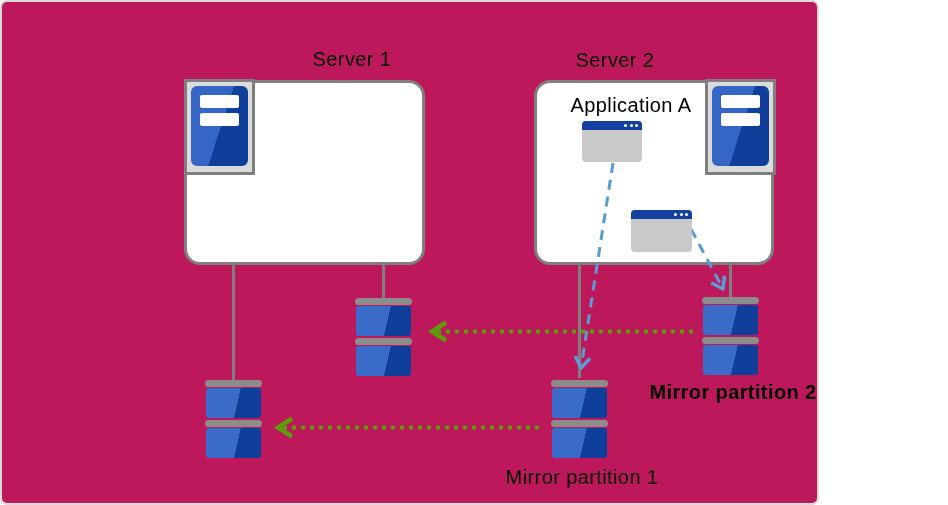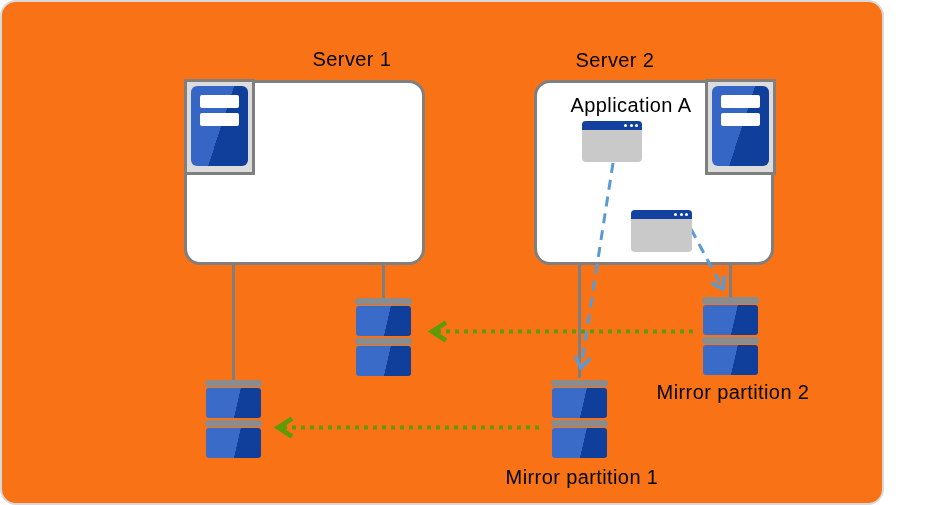--- a/index.html
+++ b/index.html
@@ -1,18 +1,18 @@
 <!DOCTYPE html>
 <html><head>
 <meta charset="utf-8">
 <style>
   html,body { margin:0; padding:0; background:#fff; }
   .canvas {
-    position:relative; width:884px; height:505px; box-sizing:border-box;
-    background:#f97316; border:2px solid #d9d9d9; border-radius:16px;
+    position:relative; width:819px; height:505px; box-sizing:border-box;
+    background:#be185d; border:2px solid #d9d9d9; border-radius:7px;
     overflow:hidden; font-family:"Liberation Sans", sans-serif;
   }
   .label {
     position:absolute; transform:translate(-50%,-50%);
     font-size:20px; color:#000; white-space:nowrap; letter-spacing:0.4px;
   }
   .server-box {
     position:absolute; box-sizing:border-box;
     border:3px solid #7f7f7f; border-radius:16px; background:#fff;
   }
@@ -58,21 +58,21 @@
   #disk-s1-left  { left:203px; top:378px; }
   #disk-s1-right { left:353px; top:296px; }
   #disk-mirror1  { left:549px; top:378px; }
   #disk-mirror2  { left:700px; top:295px; }
 
   .label-layer { position:absolute; left:0; top:0; width:100%; height:100%; z-index:5; }
   #server1-label       { left:350px; top:57px; }
   #server2-label       { left:613px; top:58px; }
   #app-a-label         { left:629px; top:103px; }
   #app-b-label         { left:684px; top:194px; }
-  #mirror2-label       { left:731px; top:390px; }
+  #mirror2-label       { left:731px; top:390px;font-weight:bold; }
   #mirror1-label       { left:580px; top:475px; }
   #data-recovery-label { left:407px; top:445px; }
 </style>
 </head>
 <body>
 
 <div class="canvas">
 
   <div class="server-box" id="server1-box"></div>
   <div class="server-box" id="server2-box"></div>

